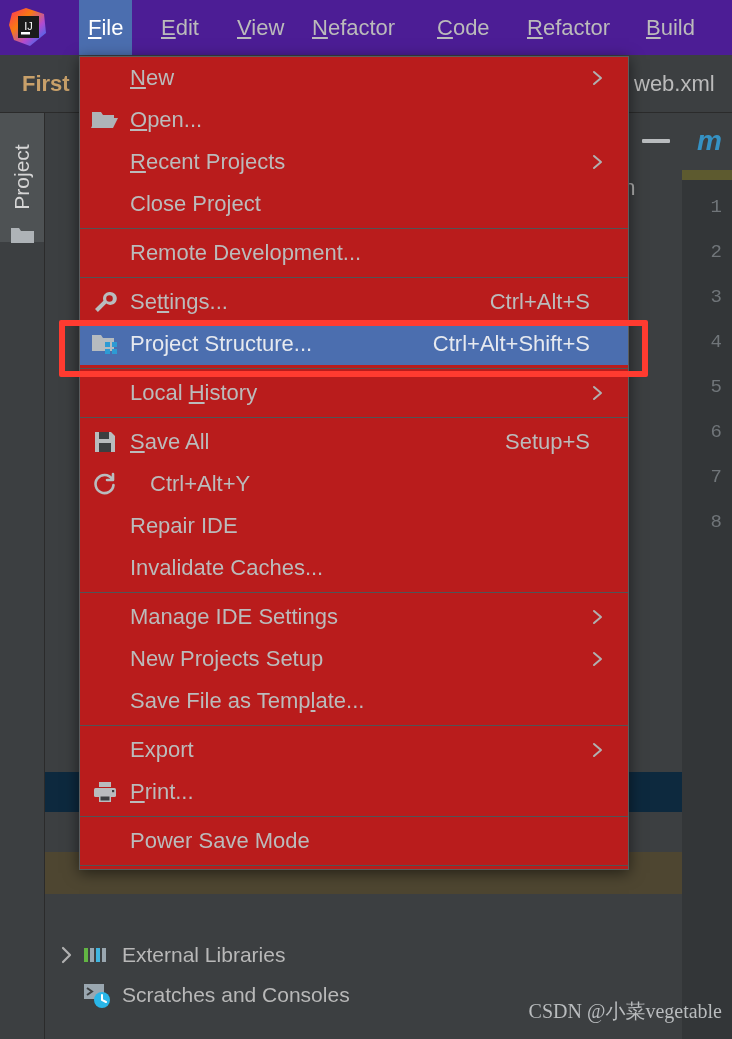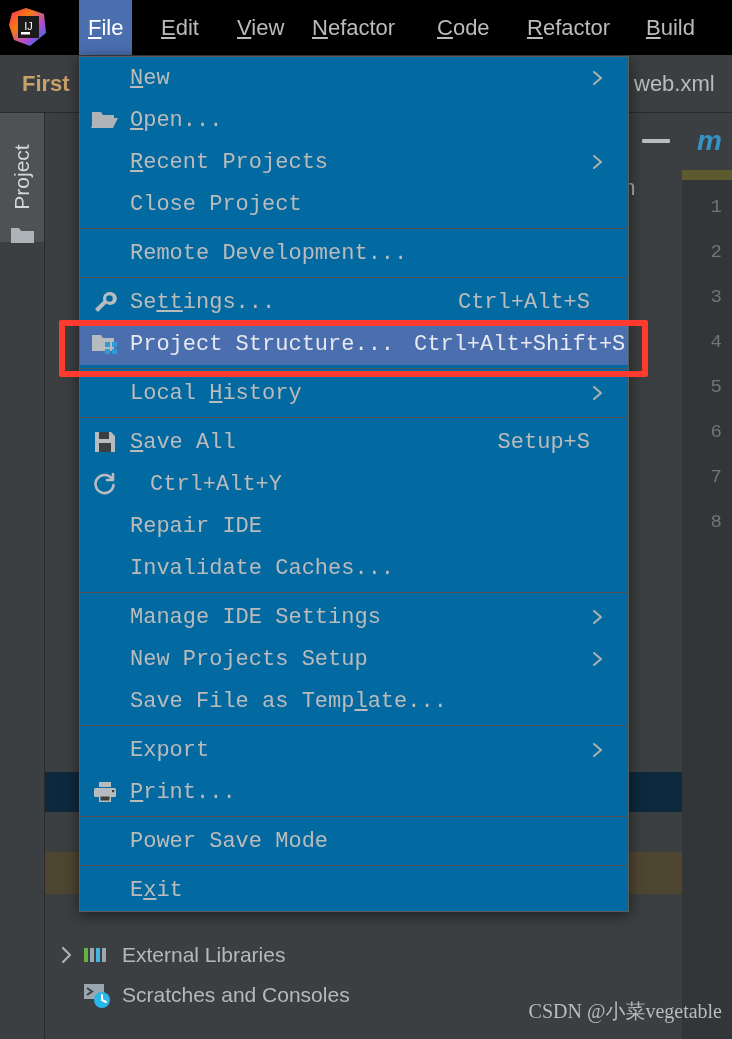--- a/index.html
+++ b/index.html
@@ -23,21 +23,21 @@
     line-height:1;font-family:"Liberation Mono","DejaVu Sans Mono",monospace;
   }
   .olive-banner{position:absolute;left:682px;top:170px;right:0;height:48px;background:#5d5a2f;}
   .olive-banner span{color:#c9c7a8;font-size:22px;line-height:48px;padding-left:14px;display:block;}
 
   .maven-badge{position:absolute;left:680px;top:112px;right:0;height:58px;background:#3c3f41;
         border-left:1px solid #2b2b2b;}
   .maven-badge span{color:#3592c4;font-weight:bold;font-style:italic;font-size:28px;line-height:58px;padding-left:16px;display:block;}
 
   
-  .menubar{position:absolute;left:0;top:0;width:732px;height:55px;background:#000000;}
+  .menubar{position:absolute;left:0;top:0;width:732px;height:55px;background:#4c1d95;}
   .logo{position:absolute;left:6px;top:5px;width:44px;height:44px;}
   .mb-item{
     position:absolute;top:0;height:55px;line-height:55px;
     font-size:22px;color:#bbbbbb;padding:0 9px;white-space:nowrap;
   }
   .mb-item.active{background:#4b6eaf;color:#ffffff;}
   .mb-item .mn{text-decoration:underline;}
 
   
   .row2{position:absolute;left:0;top:55px;width:732px;height:57px;background:#3c3f41;border-bottom:1px solid #2b2b2b;}
@@ -60,24 +60,23 @@
   .tree{position:absolute;left:45px;top:112px;width:637px;bottom:0;background:#3c3f41;}
   .tree-row{position:absolute;left:0;height:38px;display:flex;align-items:center;}
   .tree-label{font-size:21px;color:#b8b8b8;padding-left:6px;white-space:nowrap;}
   .hl-blue{position:absolute;left:45px;width:637px;height:40px;background:#0d293e;}
   .hl-olive{position:absolute;left:45px;width:637px;height:42px;background:#4e4631;}
   .minus-btn{position:absolute;}
 
   
   .menu{
     position:absolute;left:79px;top:56px;width:548px;
-    background:#0369a1;
+    background:#b91c1c;
     border:1px solid #5a5d5e;
     box-shadow:0 3px 14px rgba(0,0,0,.55);
-    font-family:Liberation Mono, monospace;
   }
   .menu-sep{height:1px;background:#515456;margin:3px 0;}
   .mi{
     position:relative;display:flex;align-items:center;
     height:42px;padding:0 16px 0 0;cursor:default;
   }
   .mi .mi-icon{width:50px;min-width:50px;display:flex;align-items:center;justify-content:center;}
   .mi .mi-label{flex:1;font-size:22px;color:#bbbbbb;white-space:nowrap;}
   .mi .mi-short{font-size:22px;color:#bbbbbb;padding-left:20px;white-space:nowrap;}
   .mi .mi-arrow{width:22px;text-align:center;color:#b0b0b0;font-size:20px;}
@@ -430,25 +429,20 @@
     <div class="menu-sep"></div>
 
     <div class="mi">
       <span class="mi-icon"></span>
       <span class="mi-label">Power Save Mode</span>
       <span class="mi-arrow"></span>
     </div>
 
     <div class="menu-sep"></div>
 
-    <div class="mi">
-      <span class="mi-icon"></span>
-      <span class="mi-label">E<span class="mn">x</span>it</span>
-      <span class="mi-arrow"></span>
-    </div>
 
   </div>
 
   <div class="redbox"></div>
 
   <div class="watermark">CSDN @小菜vegetable</div>
 
 </div>
 
 </body></html>

